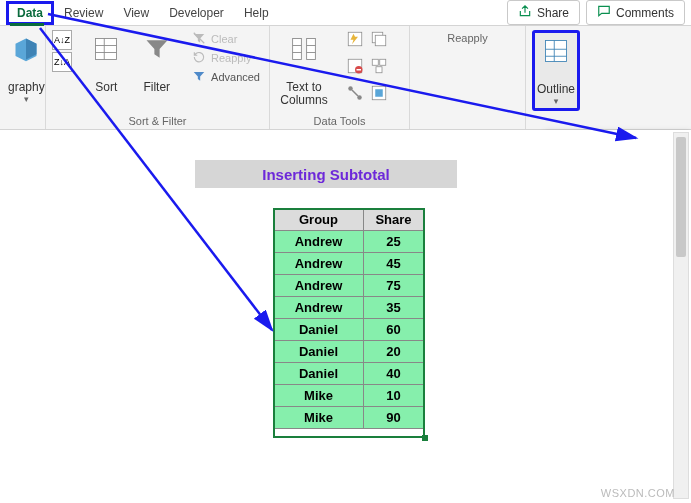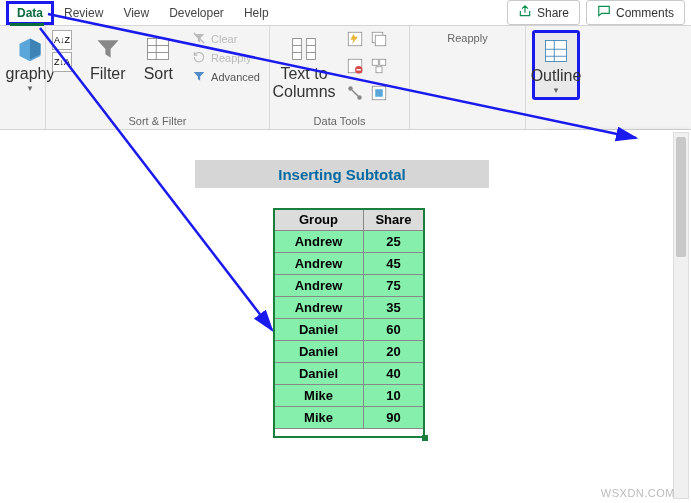--- a/index.html
+++ b/index.html
@@ -78,21 +78,21 @@
     display: flex;
     flex-direction: column;
     align-items: center;
     justify-content: flex-start;
     width: 48px;
     padding: 3px 2px;
     cursor: pointer;
     border-radius: 3px;
   }
   .big-btn svg, .big-btn .glyph { height: 32px; }
-  .big-btn .lbl { font-size: 16px; text-align:center; line-height:1.1; color:#333; margin-top:0;}
+  .big-btn .lbl { font-size: 12px; text-align:center; line-height:1.1; color:#333; margin-top:16px;}
   .big-btn .caret { font-size:9px; color:#666; }
   .small-stack { display:flex; flex-direction:column; gap:3px; }
   .small-btn {
     display:flex; align-items:flex-end; gap:5px;
     font-size:11px; color:#555; padding:1px 3px;
     cursor:pointer;
   }
   .small-btn.disabled { color:#bbb; }
   .sort-icons { display:flex; flex-direction:column; gap:2px; margin-right:2px;}
   .sort-az, .sort-za {
@@ -126,24 +126,24 @@
   .dd-label { text-align:center; font-size:11px; color:#666; padding:4px 0 2px;}
 
   .sheet {
     position:absolute;
     top:130px; left:0; right:0; bottom:0;
     background:#fff;
   }
   .title-box {
     position:absolute;
     top: 30px; left: 195px;
-    width: 294px; height: 28px;
+    width: 262px; height: 28px;
     background:#d6d6d6;
     display:flex; align-items:center; justify-content:center;
-    font-weight:700; font-size:15px; color:#0369a1;
+    font-weight:700; font-size:15px; color:#6d28d9;
   }
   table.data {
     position:absolute;
     top: 78px; left: 273px;
     border-collapse: collapse;
   }
   table.data th, table.data td {
     border:1px solid #888;
     padding: 3px 0;
     font-size:13px;
@@ -231,30 +231,30 @@
   </div>
 
   <div class="group" style="width:224px;">
     <div class="group-body">
       <div class="sort-icons">
         <div class="sort-az">A↓Z</div>
         <div class="sort-za">Z↓A</div>
       </div>
       <div class="big-btn">
         <svg viewBox="0 0 32 32" width="28" height="28">
-          <path fill="#888" d="M4 6h24l-9 10v10l-6-4V16z"></path>
-        </svg>
-        <span class="lbl">Filter</span>
+          <rect x="4" y="4" width="24" height="24" fill="#fff" stroke="#888"></rect>
+            <path stroke="#888" d="M4 12h24M4 20h24M14 4v24"></path>
+        </svg>
+        <span class="lbl">Sort</span>
       </div>
       <div class="big-btn">
         <svg viewBox="0 0 32 32" width="28" height="28">
-          <rect x="4" y="4" width="24" height="24" fill="#fff" stroke="#888"></rect>
-            <path stroke="#888" d="M4 12h24M4 20h24M14 4v24"></path>
-        </svg>
-        <span class="lbl">Sort</span>
+          <path fill="#888" d="M4 6h24l-9 10v10l-6-4V16z"></path>
+        </svg>
+        <span class="lbl">Filter</span>
       </div>
       <div class="small-stack">
         <div class="small-btn disabled">
           <svg width="14" height="14" viewBox="0 0 24 24">
               <path fill="#bbb" d="M3 5h18l-7 8v7l-4-3v-4z"></path>
               <line x1="3" y1="3" x2="21" y2="21" stroke="#bbb" stroke-width="2"></line>
             </svg>
           <span>Clear</span>
         </div>
         <div class="small-btn disabled">

